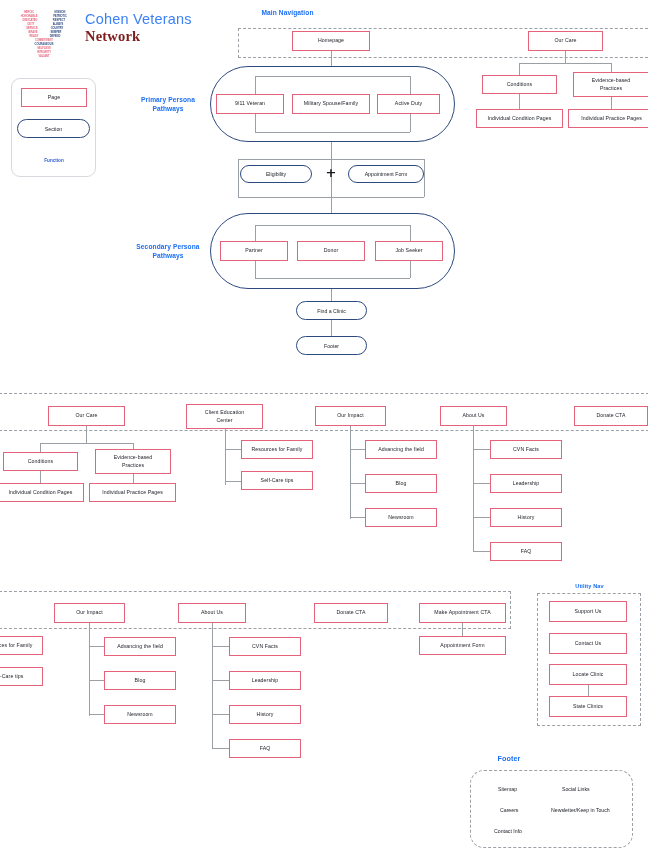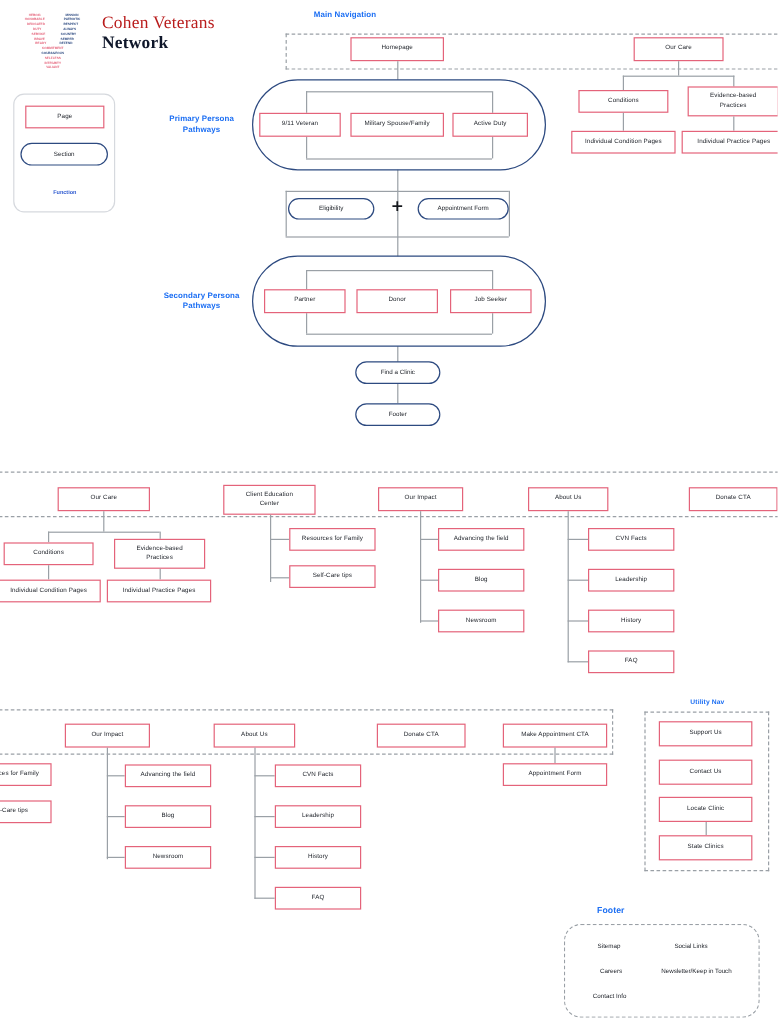--- a/index.html
+++ b/index.html
@@ -76,30 +76,30 @@
   }
   .legend-func{
     color:#2f5bd0;
     font-size:4.6px;
     text-align:center;
     font-weight:bold;
   }
 
   
   .brand-line1{
-    font-family:Liberation Serif, serif;
+    font-family:Liberation Sans, sans-serif;
     font-size:14.5px;
-    color:#b91c1c;
+    color:#3b82f6;
     letter-spacing:.2px;
     line-height:1;
   }
   .brand-line2{
     font-family:"Liberation Serif","DejaVu Serif",serif;
     font-size:14.5px;
-    color:#0f172a;
+    color:#7f1d1d;
     font-weight:bold;
     letter-spacing:.2px;
     line-height:1;
   }
   .logo-v{position:absolute;left:10px;top:8px;width:70px;height:58px;}
 
   
   .plus{
     color:#15181d;
     font-size:13px;

